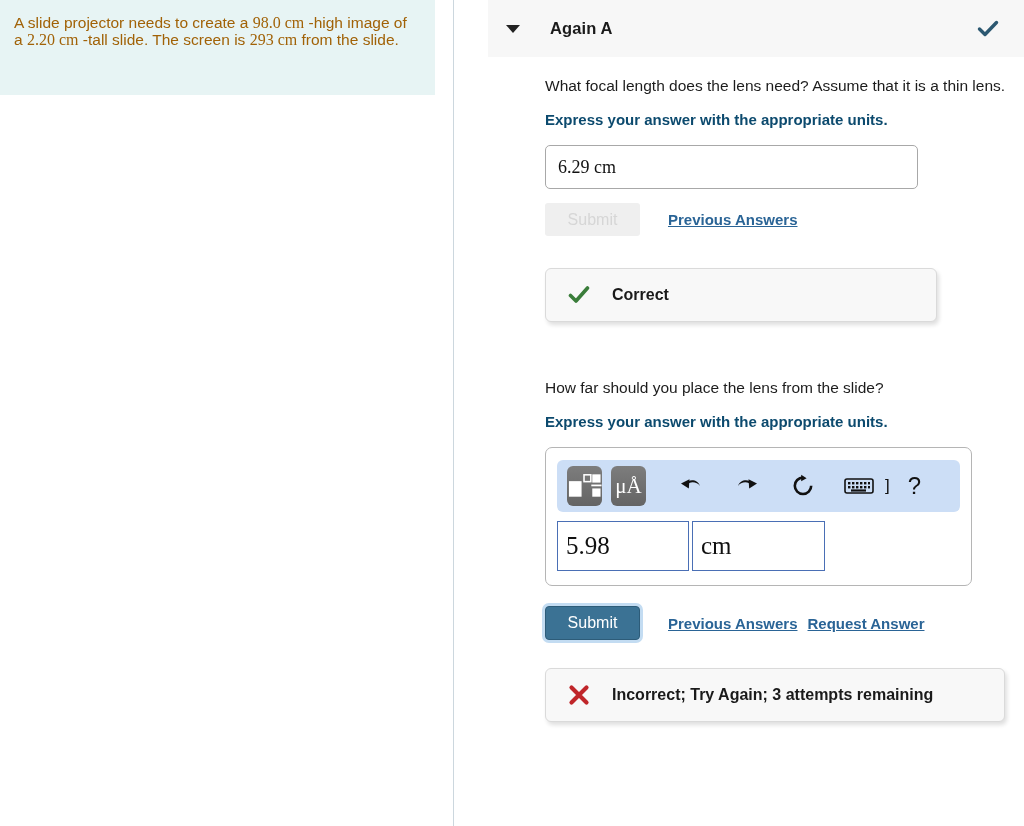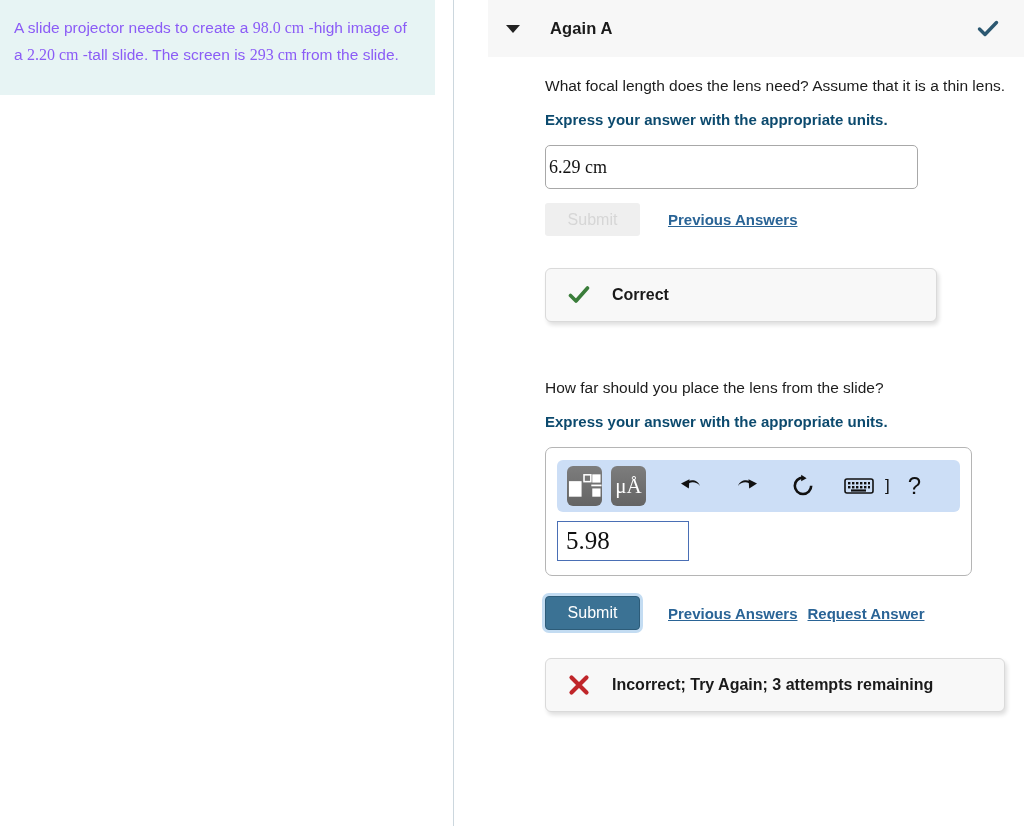--- a/index.html
+++ b/index.html
@@ -33,22 +33,22 @@
     position: absolute;
     left: 0; top: 0;
     width: 435px;
     min-height: 95px;
     background: #e7f4f4;
     box-sizing: border-box;
     padding: 14px 16px 12px 14px;
   }
   .problem-text {
     font-size: 15.5px;
-    line-height: 27px;
-    color: #8b5cf6;
+    line-height: 17px;
+    color: #a16207;
   }
   .mathq {
     font-family: "Liberation Serif", serif;
     font-size: 16px;
   }
   .divider {
     position: absolute;
     left: 453px; top: 0;
     width: 1px;
     height: 826px;
@@ -118,21 +118,21 @@
   
   .answer-field {
     width: 373px;
     height: 44px;
     border: 1px solid #a8a8a8;
     border-radius: 5px;
     background: #ffffff;
     box-sizing: border-box;
     display: flex;
     align-items: center;
-    padding-left: 3px;
+    padding-left: 12px;
     font-family: "Liberation Serif", serif;
     font-size: 18px;
     color: #111111;
     text-align: right;
   }
 
   
   .action-row {
     display: flex;
     align-items: center;
@@ -262,21 +262,21 @@
     font-size: 24px;
     color: #111111;
     cursor: pointer;
     flex: none;
   }
   .math-inputs {
     display: flex;
     margin-top: 9px;
   }
   .math-box {
-    height: 40px;
+    height: 50px;
     border: 1px solid #4a6fb5;
     background: #ffffff;
     box-sizing: border-box;
     display: flex;
     align-items: center;
     padding-left: 8px;
     font-family: "Liberation Serif", serif;
     font-size: 25px;
     color: #111111;
     cursor: text;
@@ -406,20 +406,23 @@
 
             <span class="kbd-bracket">]</span>
 
             <span class="tool-help">?</span>
           </div>
 
           <div class="math-inputs">
             <div class="math-box value">
               <span>5.98</span>
             </div>
+            <div class="math-box unit">
+              <span>cm</span>
+            </div>
           </div>
         </div>
 
         <div class="action-row" style="margin-top:20px;">
           <button class="btn-submit-active">Submit</button>
           <span class="link">Previous Answers</span>
           <span class="link second">Request Answer</span>
         </div>
 
         <div class="banner incorrect">

